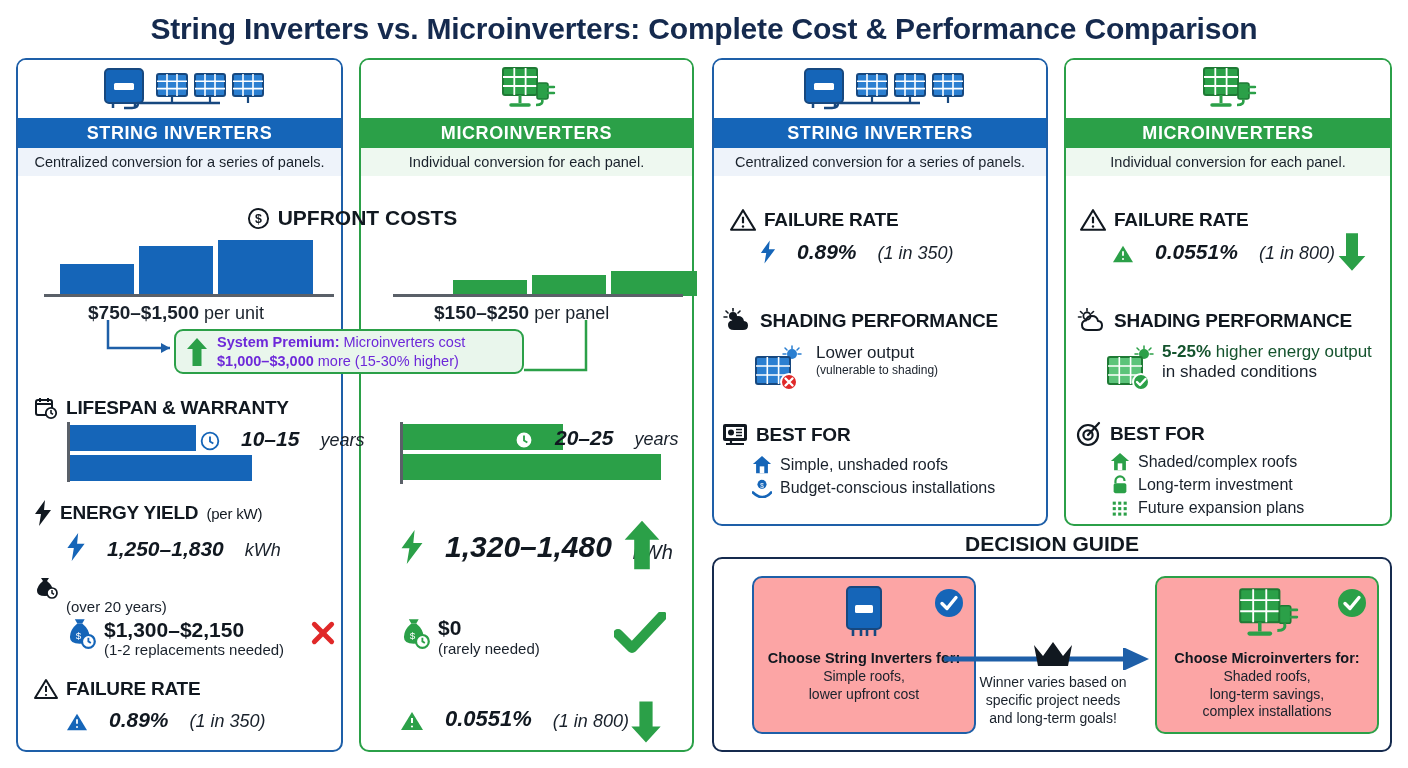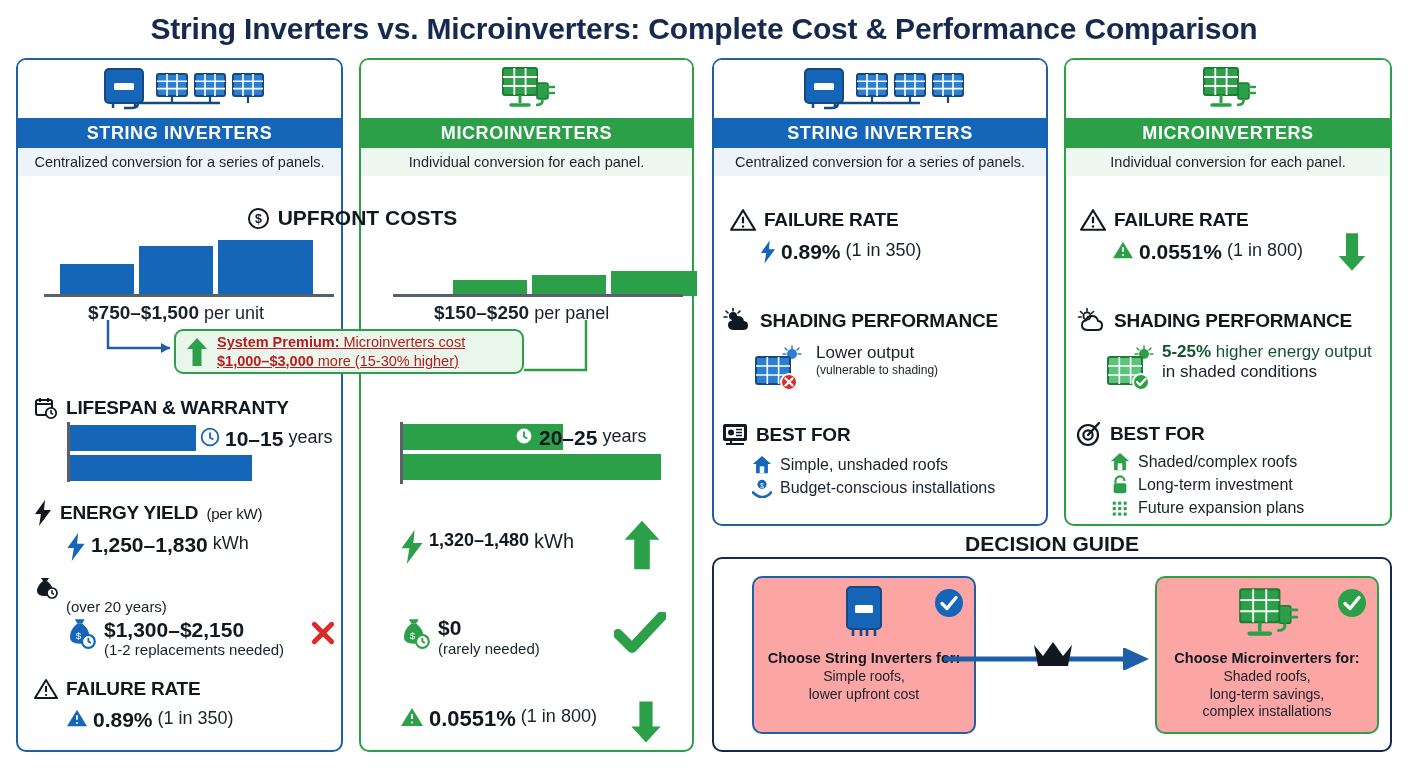--- a/index.html
+++ b/index.html
@@ -81,27 +81,27 @@
   }
   .cost-label b { font-weight: bold; font-size: 19px; }
 
   
   .callout {
     position: absolute;
     left: 174px; top: 329px; width: 350px; height: 45px;
     background: #e9f6ec; border: 2px solid #2ba048; border-radius: 9px;
     display: flex; align-items: center; gap: 9px; padding: 0 10px;
   }
-  .callout-text { font-size: 14.5px; color: #b91c1c; line-height: 1.25; text-decoration: underline; }
+  .callout-text { font-size: 14.5px; color: #6d28d9; line-height: 1.25; }
   .callout-text b { font-weight: bold; }
 
   
   .abs { position: absolute; }
 
-  .val-row { display: flex; align-items: flex-start; gap: 5px; }
+  .val-row { display: flex; align-items: flex-end; gap: 21px; font-style: italic; }
   .val-big { font-size: 21px; font-weight: bold; color: #111820; white-space: nowrap;}
   .val-norm { font-size: 18px; font-weight: normal; color: #19212b; }
   .small-note { font-size: 15px; color: #19212b; }
 
   .bullet-row { display: flex; align-items: center; gap: 8px; font-size: 16px; color: #19212b; margin-bottom: 3px;}
 
   
   #decision-guide {
     position: absolute; left: 712px; top: 557px; width: 680px; height: 195px;
     border: 2px solid #152a4e; border-radius: 10px;
@@ -327,21 +327,21 @@
     <span class="val-big">1,250–1,830</span>
     <span class="val-norm">kWh</span>
   </div>
 
   <div class="abs val-row" style="left:400px; top:530px;">
     <span class="ico">
       <svg width="24" height="34" viewBox="0 0 18 26">
           <path d="M11 0 L1 14 H7 L5 26 L17 10 H10 Z" fill="#2ba048"></path>
         </svg>
     </span>
-    <span class="val-big" style="font-size:18px;">1,320–1,480</span>
+    <span class="val-big" style="font-size:30px;">1,320–1,480</span>
     <span class="val-norm" style="font-size:20px;">kWh</span>
   </div>
   <span class="abs ico" style="left:622px; top:519px;">
     <svg width="40" height="52" viewBox="0 0 22 30">
         <path d="M11 1 L21 12 H15.5 V29 H6.5 V12 H1 Z" fill="#2ba048"></path>
       </svg>
   </span>
 
   <div class="abs sect-head" style="left:34px; top:575px;">
     <span class="ico">
@@ -659,15 +659,18 @@
 
   <svg class="abs" style="left:944px; top:648px;" width="210" height="22">
     <path d="M0 11 h182" stroke="#1e5fa8" stroke-width="5"></path>
     <path d="M205 11 l-26 -12 v24 z" fill="#1e5fa8"></path>
   </svg>
 
   <div class="dg-middle">
     <svg width="44" height="30" viewBox="0 0 44 30">
       <path d="M3 5 L12 16 L22 2 L32 16 L41 5 L37 26 H7 Z" fill="#111820"></path>
     </svg>
+    <div class="dg-middle-text" style="white-space:pre-line;">Winner varies based on
+specific project needs
+and long-term goals!</div>
   </div>
 
 </div>
 
 </body></html>

